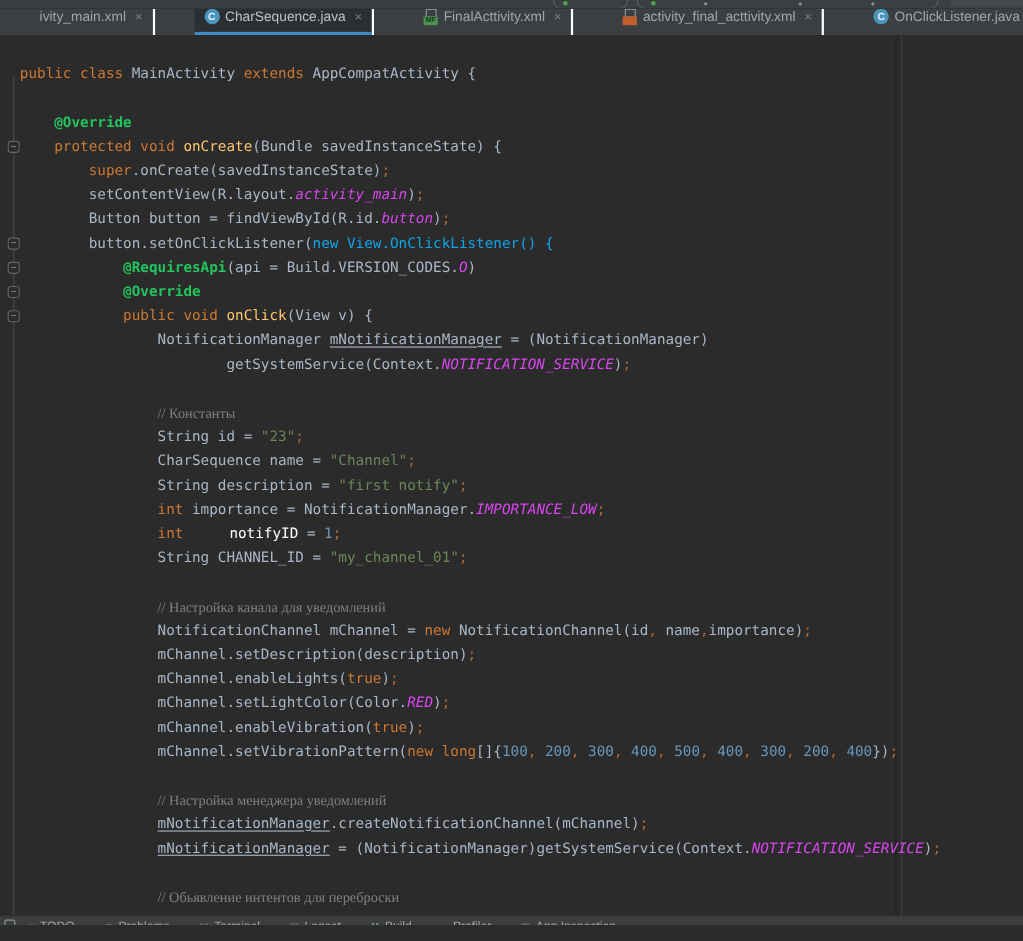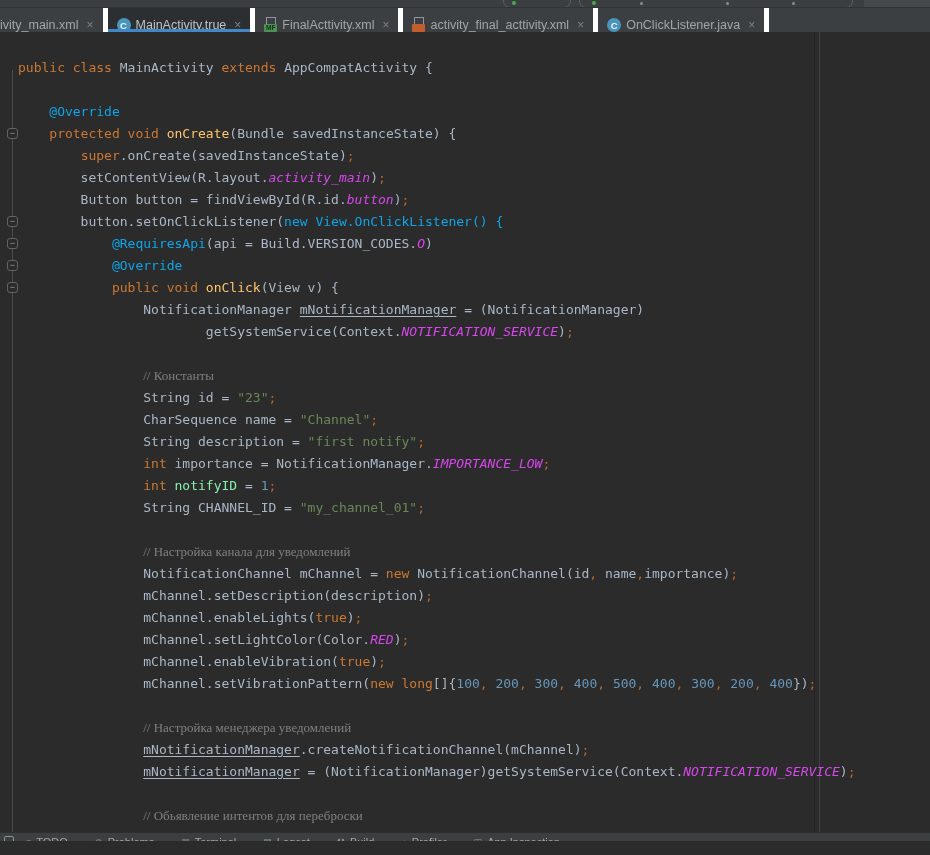--- a/index.html
+++ b/index.html
@@ -7,21 +7,21 @@
 
   
   .toolbar-sliver{position:relative;height:7px;background:#3c3f41;border-bottom:1px solid #313436;overflow:hidden;}
   .pill{position:absolute;top:-8px;height:14px;border:1px solid #5a5f61;border-radius:7px;background:transparent;}
   .pill-dot{position:absolute;bottom:2px;width:4px;height:4px;border-radius:50%;background:#4da854;}
   .pill-gdot{position:absolute;bottom:2px;width:3px;height:3px;border-radius:50%;background:#8a8e90;}
   .sliver-right{position:absolute;right:0;top:0;width:66px;height:7px;background:#44484a;}
 
   
   .tab-bar{display:flex;height:24px;background:#3c3f41;align-items:stretch;font-size:12.5px;color:#a1a6a9;overflow:hidden;}
-  .tab{display:flex;align-items:flex-end;gap:5px;padding:0 9px;position:relative;border-right:5px solid #ffffff;white-space:nowrap;cursor:default;}
+  .tab{display:flex;align-items:flex-start;gap:5px;padding:0 9px;position:relative;border-right:2px solid #ffffff;white-space:nowrap;cursor:default;margin-left:36px;}
   .tab.first{padding-left:0;}
   .tab.active{background:#2c2f31;color:#bfc3c6;}
   .tab.active::after{content:'';position:absolute;left:0;right:0;bottom:0;height:3px;background:#4088c8;}
   .tab .close{color:#7d8284;font-size:12px;margin-left:3px;}
   .icon-class{width:14px;height:14px;border-radius:50%;background:#4a95bc;color:#eaf4fa;font-size:9.5px;font-weight:bold;display:flex;align-items:center;justify-content:center;flex:0 0 auto;}
   .icon-file{width:13px;height:15px;position:relative;flex:0 0 auto;}
   .icon-file .page{position:absolute;top:0;left:2px;width:8px;height:6px;border:1px solid #8f979a;background:transparent;}
   .icon-file .badge{position:absolute;bottom:0;left:0;width:13px;height:8px;border-radius:1px;font-size:6.5px;font-weight:bold;display:flex;align-items:center;justify-content:center;line-height:8px;}
   .badge.green{background:#4d9254;color:#14301a;}
   .badge.orange{background:#c05f2d;color:#f3d2ad;letter-spacing:1px;}
@@ -30,27 +30,27 @@
   .editor{position:relative;height:800px;background:#2b2b2b;overflow:hidden;}
   .gutter-line{position:absolute;left:12px;top:38px;bottom:0;width:1px;background:#4a4e50;}
   .margin-guide-dark{position:absolute;left:814px;top:0;bottom:0;width:1px;background:#232425;}
   .margin-guide-light{position:absolute;left:819px;top:0;bottom:0;width:1px;background:#3e4245;}
   .fold-marker{position:absolute;left:7px;width:11px;height:11px;box-sizing:border-box;border:1px solid #5f6466;border-radius:3px;background:#2b2b2b;color:#9aa0a3;font-size:9px;line-height:8px;text-align:center;}
   .code{position:absolute;left:18px;top:25px;font:13px/22px "DejaVu Sans Mono",monospace;white-space:pre;color:#a9b7c6;}
   .code-line{height:22px;}
   .tk-def{color:#a9b7c6;}
   .tk-kw{color:#cc7832;}
   .tk-meth{color:#ffc66d;}
-  .tk-ann{color:#0ea5e9;}
+  .tk-ann{color:#22c55e;font-weight:bold;}
   .tk-str{color:#6a8759;}
   .tk-num{color:#6897bb;}
   .tk-com{color:#808080;font-family:Liberation Serif, serif;}
   .tk-const{color:#d946ef;font-style:italic;}
   .tk-fold{color:#0ea5e9;}
-  .tk-unused{color:#86efac;}
+  .tk-unused{color:#ffffff;margin-left:34px;}
   .tk-punct{color:#b3692e;}
   .tk-field{color:#a9b7c6;text-decoration:underline;text-underline-offset:2px;margin-top:28px;}
 
   
   .bottom-bar{position:relative;height:8px;background:#3c3f41;border-top:1px solid #2c2e30;overflow:hidden;}
   .bar-items{display:flex;gap:27px;padding:3px 0 0 26px;align-items:flex-start;font-size:11px;color:#a3a7aa;white-space:nowrap;}
   .bar-item{display:flex;gap:5px;align-items:center;}
   .bi-icon{font-size:9px;color:#8f9598;line-height:10px;}
   .corner-icon{position:absolute;left:4px;top:3px;width:8px;height:8px;border:1px solid #8f9598;border-radius:2px;}
 </style>
@@ -70,21 +70,21 @@
   <div class="sliver-right"></div>
 </div>
 
 <div class="tab-bar">
     <div class="tab first">
       <span class="tab-label">ivity_main.xml</span>
       <span class="close">×</span>
     </div>
     <div class="tab active">
       <span class="icon-class">C</span>
-      <span class="tab-label">MainActivity.true</span>
+      <span class="tab-label">CharSequence.java</span>
       <span class="close">×</span>
     </div>
     <div class="tab">
       <span class="icon-file">
         <span class="page"></span>
         <span class="badge green">MF</span>
       </span>
       <span class="tab-label">FinalActtivity.xml</span>
       <span class="close">×</span>
     </div>

